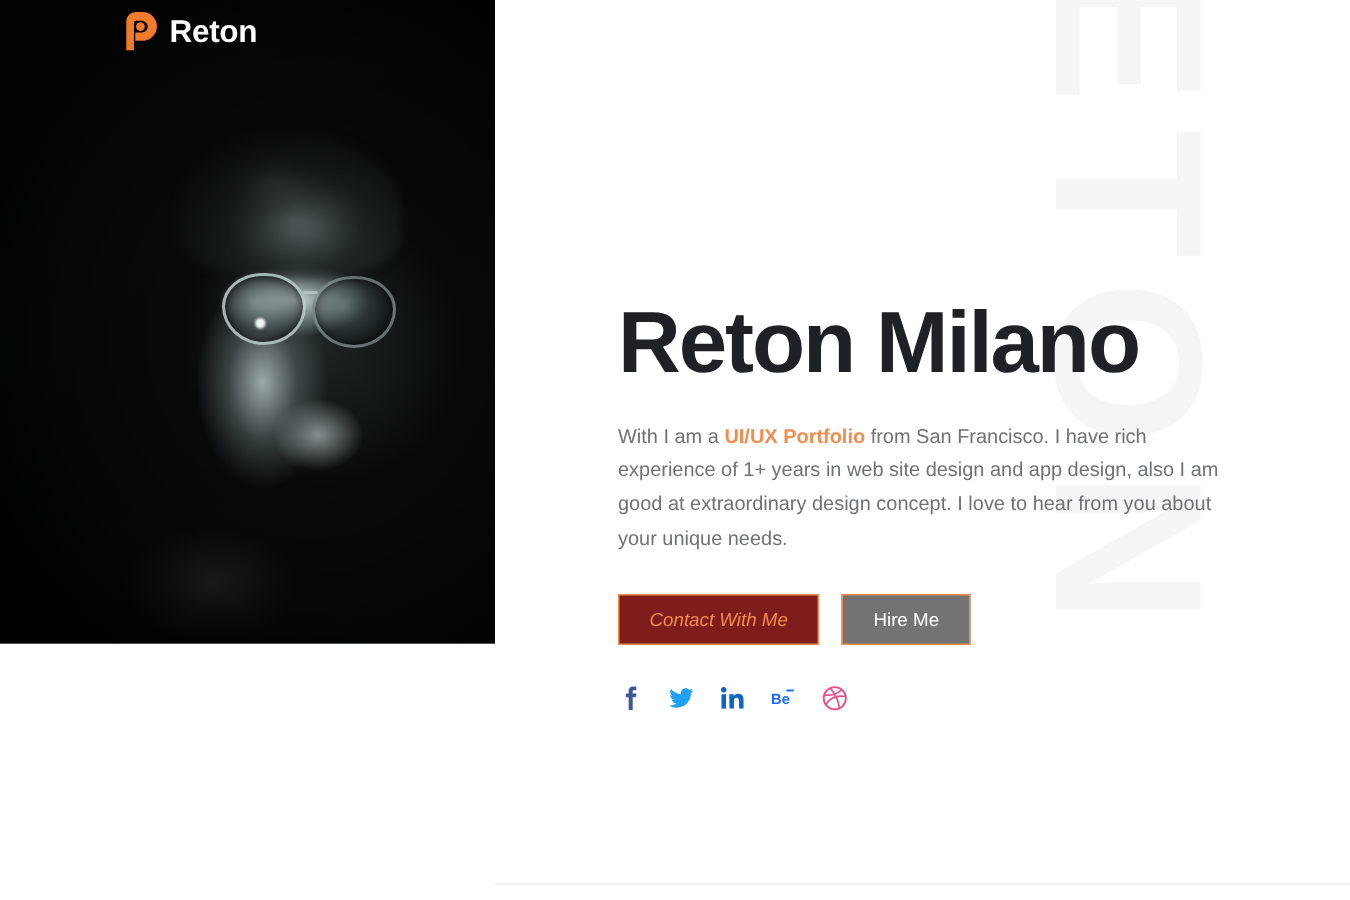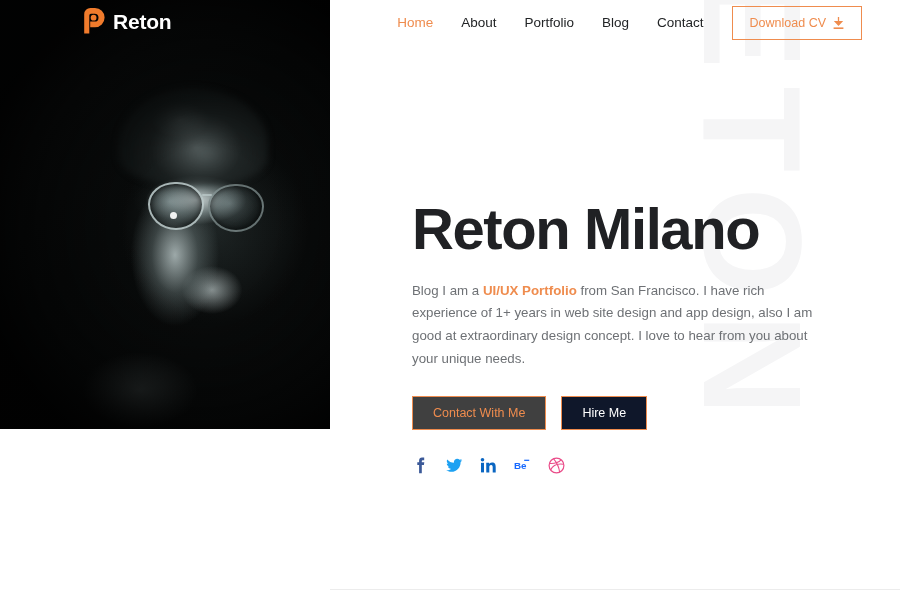--- a/index.html
+++ b/index.html
@@ -178,26 +178,27 @@
     font-size: 12.5px;
     padding: 0 20px;
     height: 34px;
     line-height: 32px;
     cursor: pointer;
     font-family: "Liberation Sans", sans-serif;
     white-space: nowrap;
   }
   .btn-outline {
     border: 1px solid #ef8c4e;
-    background: #404040;
+    background: #7f1d1d;
     color: #ef8c4e;
+    font-style: italic;
   }
   .btn-solid {
     border: 1px solid #ef8c4e;
-    background: #0f172a;
+    background: #737373;
     color: #ffffff;
     font-weight: 400;
   }
 
   .socials {
     margin-top: 27px;
     display: flex; align-items: center; gap: 17px;
   }
   .social {
     width: 17px; height: 17px;
@@ -235,40 +236,26 @@
   </div>
 
   <div class="logo">
     <svg class="logo-mark" viewBox="0 0 24 26">
       <path d="M3.2 25.5 V6.2 A6.2 6.2 0 0 1 9.4 0 H14 A9.6 9.6 0 0 1 14 19.2 H9.2 V13.6 H13.6 A3.9 3.9 0 0 0 13.6 5.8 H9.9 A1.6 1.6 0 0 0 8.3 7.4 V25.5 Z" fill="#f07b2c"></path>
       <circle cx="12.6" cy="9.7" r="2.9" fill="#f07b2c"></circle>
     </svg>
     <span class="logo-text">Reton</span>
   </div>
 
-  <nav class="nav">
-    <a class="nav-link active" href="#">Home</a>
-    <a class="nav-link" href="#">About</a>
-    <a class="nav-link" href="#">Portfolio</a>
-    <a class="nav-link" href="#">Blog</a>
-    <a class="nav-link" href="#">Contact</a>
-    <button class="cv-btn">
-      <span>Download CV</span>
-      <svg class="dl-icon" viewBox="0 0 11 13">
-        <path d="M5.5 0 V6.4 M5.5 8 L2.3 4.6 H8.7 Z" stroke="#ef8c4e" stroke-width="1.3" fill="#ef8c4e"></path>
-        <rect x="0.6" y="10.4" width="9.8" height="1.6" fill="#ef8c4e"></rect>
-      </svg>
-    </button>
-  </nav>
 
   <section class="hero">
     <h1 class="hero-title">Reton Milano</h1>
 
     <p class="hero-desc">
-      <span>Blog I am a </span><span class="accent">UI/UX Portfolio</span><span> from San Francisco. I have rich experience of 1+ years in web site design and app design, also I am good at extraordinary design concept. I love to hear from you about your unique needs.</span>
+      <span>With I am a </span><span class="accent">UI/UX Portfolio</span><span> from San Francisco. I have rich experience of 1+ years in web site design and app design, also I am good at extraordinary design concept. I love to hear from you about your unique needs.</span>
     </p>
 
     <div class="hero-actions">
       <button class="btn btn-outline">Contact With Me</button>
       <button class="btn btn-solid">Hire Me</button>
     </div>
 
     <div class="socials">
       <a class="social" href="#">
         <svg width="17" height="17" viewBox="0 0 17 17">

